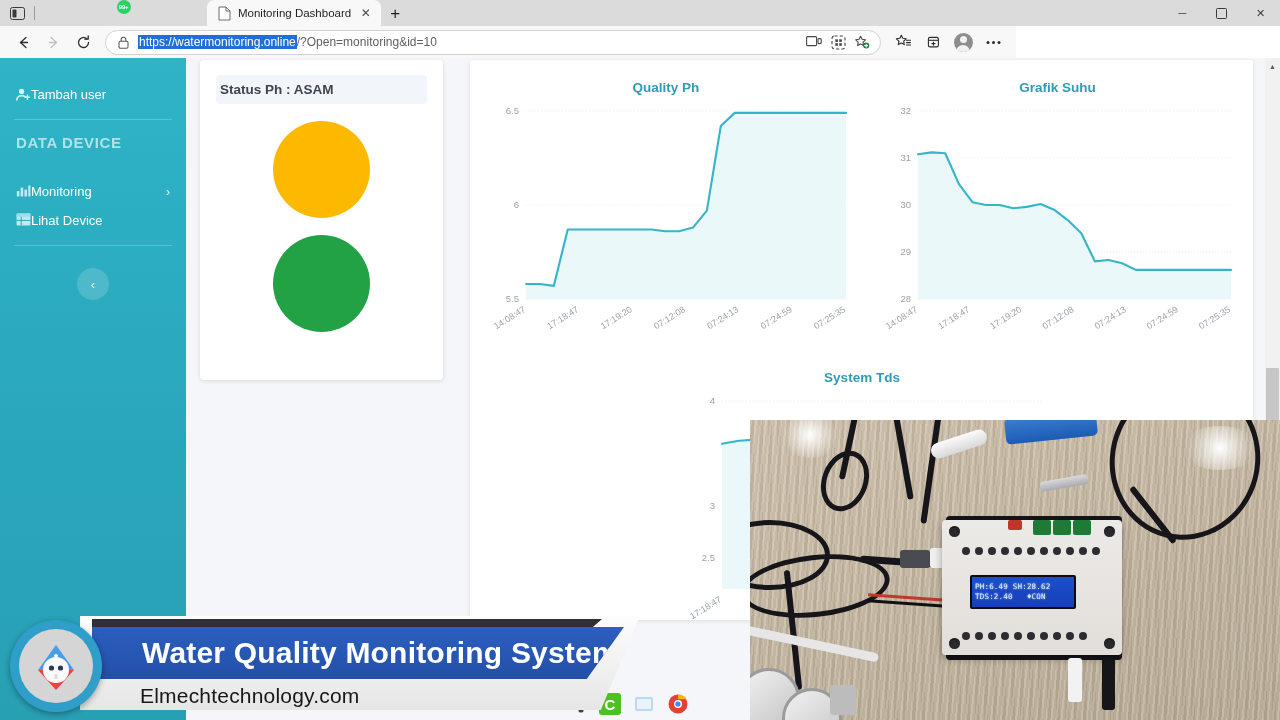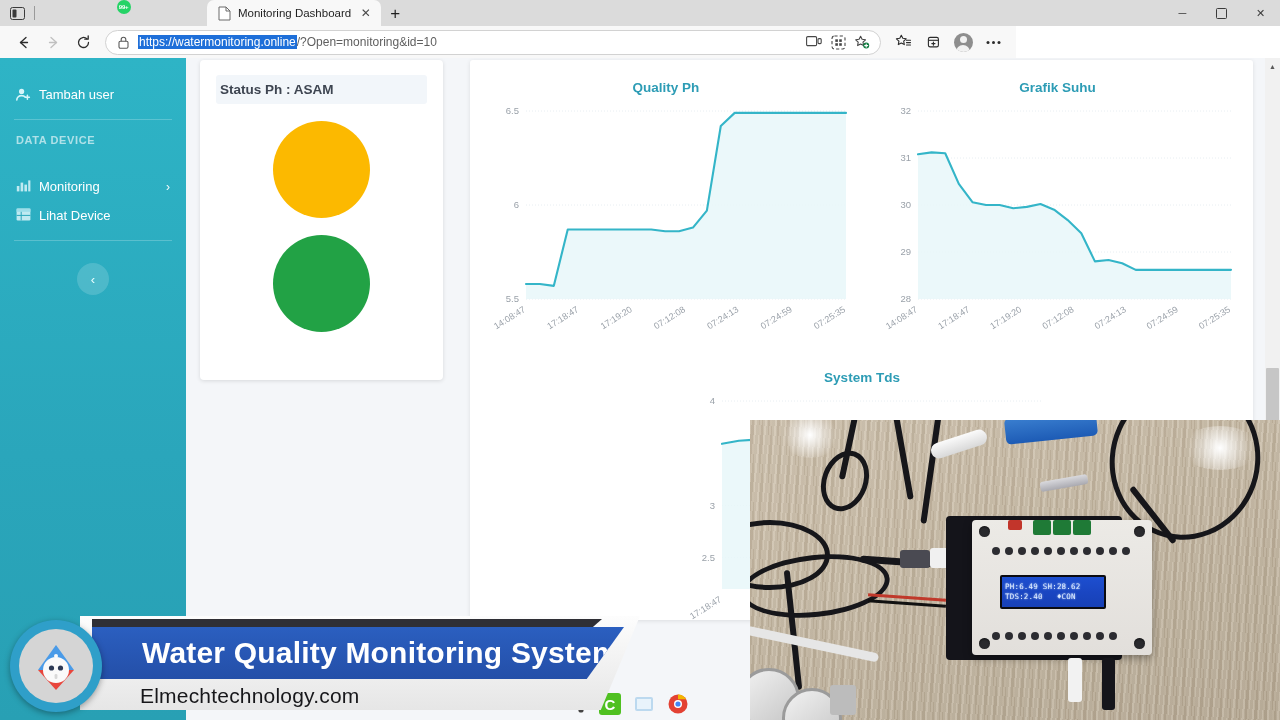--- a/index.html
+++ b/index.html
@@ -75,26 +75,26 @@
 
   
   .viewport { position: absolute; top: 58px; left: 0; width: 1280px; height: 662px;
               background: #f4f6f9; overflow: hidden; }
 
   .sidebar {
     position: absolute; left: 0; top: 0; width: 186px; height: 662px;
     background: linear-gradient(180deg,#2eb4c6 0%, #2aa6bb 60%, #28a0b4 100%);
     padding-top: 22px; color: #ffffff;
   }
-  .side-item { display: flex; align-items: center; gap: 8px; padding: 7px 16px; font-size: 13px;
+  .side-item { display: flex; align-items: center; gap: 0; padding: 7px 16px; font-size: 13px;
                color: #ffffff; }
   .side-item .label { font-size: 13px; }
   .side-item .chev { margin-left: auto; font-size: 12px; opacity: .95; }
   .side-sep { height: 1px; background: rgba(255,255,255,.22); margin: 10px 14px; }
-  .side-heading { font-size: 11px; font-weight: bold; letter-spacing: .6px;
+  .side-heading { font-size: 15px; font-weight: bold; letter-spacing: .6px;
                   color: rgba(255,255,255,.62); padding: 4px 16px 8px 16px; }
   .side-ico { width: 15px; height: 15px; flex: 0 0 auto; opacity: .92; }
   .collapse-wrap { display: flex; justify-content: center; margin-top: 22px; }
   .collapse-btn { width: 32px; height: 32px; border-radius: 50%; background: rgba(255,255,255,.16);
                   display: flex; align-items: center; justify-content: center;
                   color: #eaffff; font-size: 13px; }
 
   
   .status-card {
     position: absolute; left: 200px; top: 2px; width: 243px; height: 320px;
@@ -137,21 +137,21 @@
   .grain { position: absolute; inset: 0;
     background-image:
       repeating-linear-gradient(96deg, rgba(255,255,255,.13) 0 2px, rgba(0,0,0,.05) 2px 5px),
       repeating-linear-gradient(90deg, rgba(140,120,95,.14) 0 4px, rgba(255,250,240,.10) 4px 9px);
     opacity: .8;
   }
   .glare { position: absolute; border-radius: 50%; background: radial-gradient(circle,#ffffff 0%, rgba(255,255,255,0) 70%); }
   .cable { position: absolute; border: 5px solid #16161a; border-radius: 50%; background: transparent; }
   .cable2 { position: absolute; background: #16161a; border-radius: 4px; }
   .box {
-    position: absolute; left: 222px; top: 100px; width: 180px; height: 135px;
+    position: absolute; left: 192px; top: 100px; width: 180px; height: 135px;
     background: linear-gradient(180deg,#eceae6 0%,#e2dfdb 100%);
     border-radius: 4px; box-shadow: 0 3px 9px rgba(0,0,0,.35);
   }
   .screwhole { position: absolute; width: 11px; height: 11px; border-radius: 50%;
                background: #2a2a2e; box-shadow: inset 0 1px 2px rgba(0,0,0,.6); }
   .hole { position: absolute; width: 8px; height: 8px; border-radius: 50%; background: #2c2c31; }
   .lcd {
     position: absolute; left: 28px; top: 55px; width: 106px; height: 34px;
     background: #0b0b10; border-radius: 2px; padding: 2px;
   }

